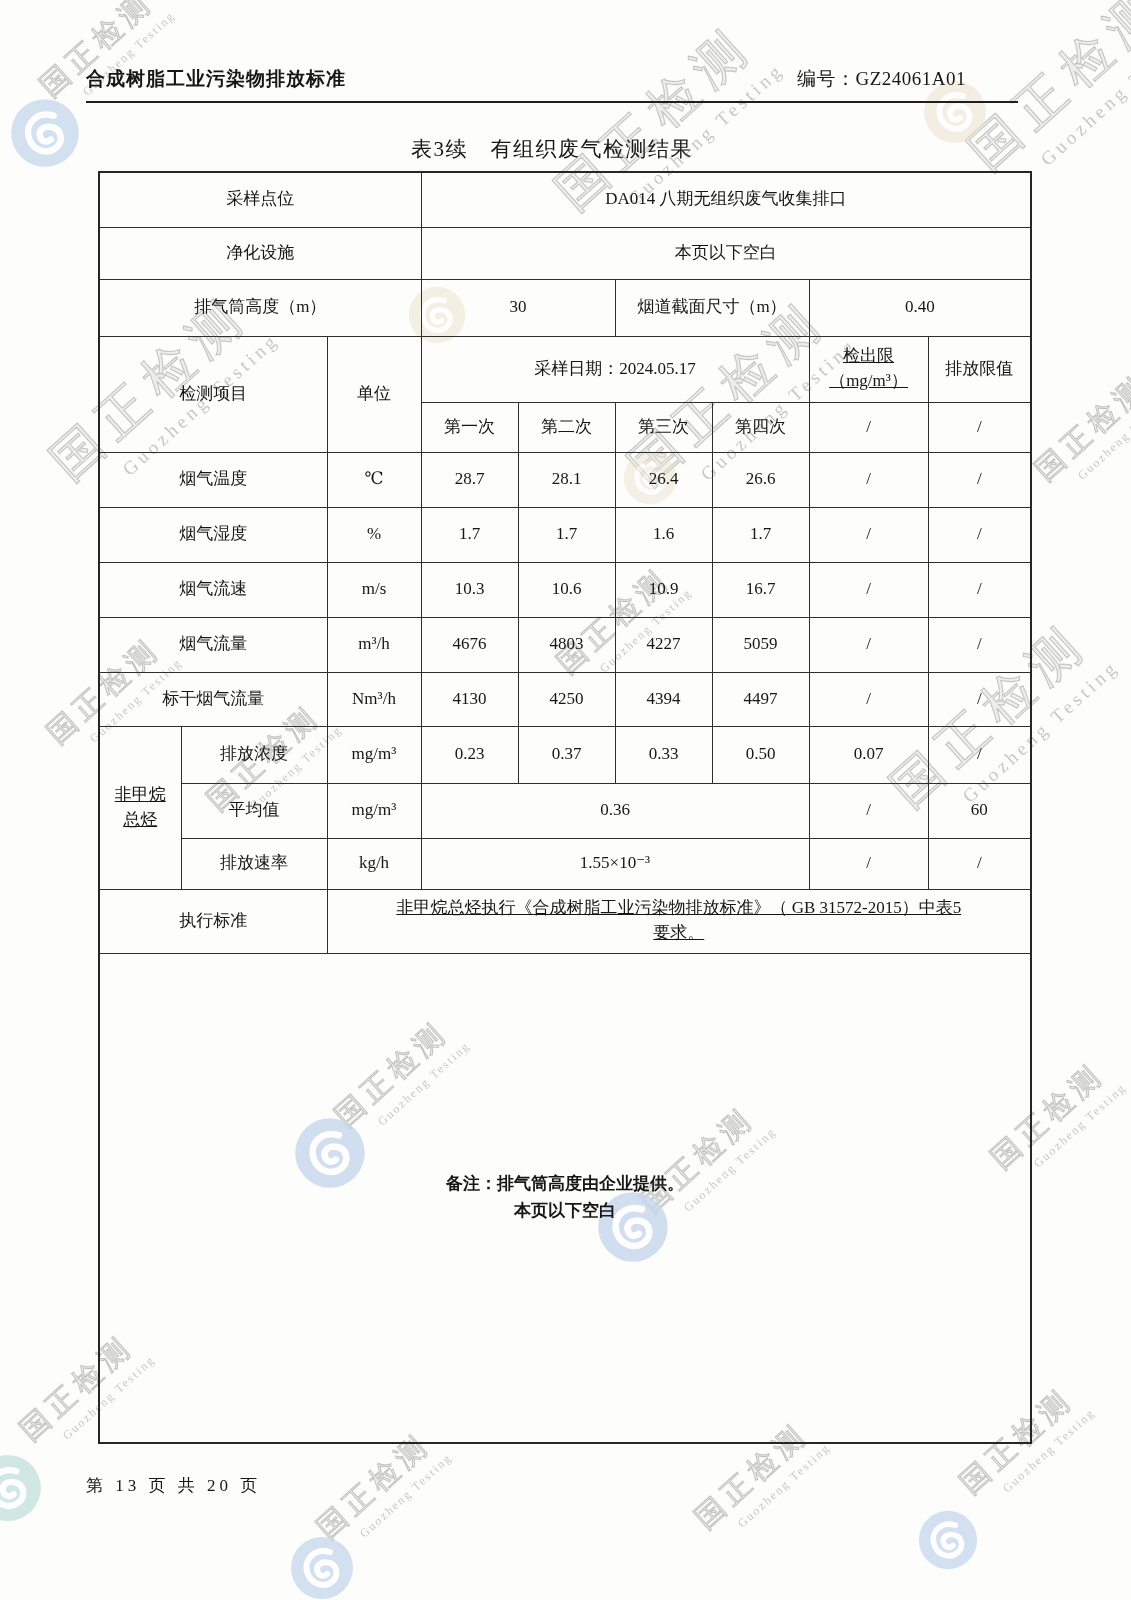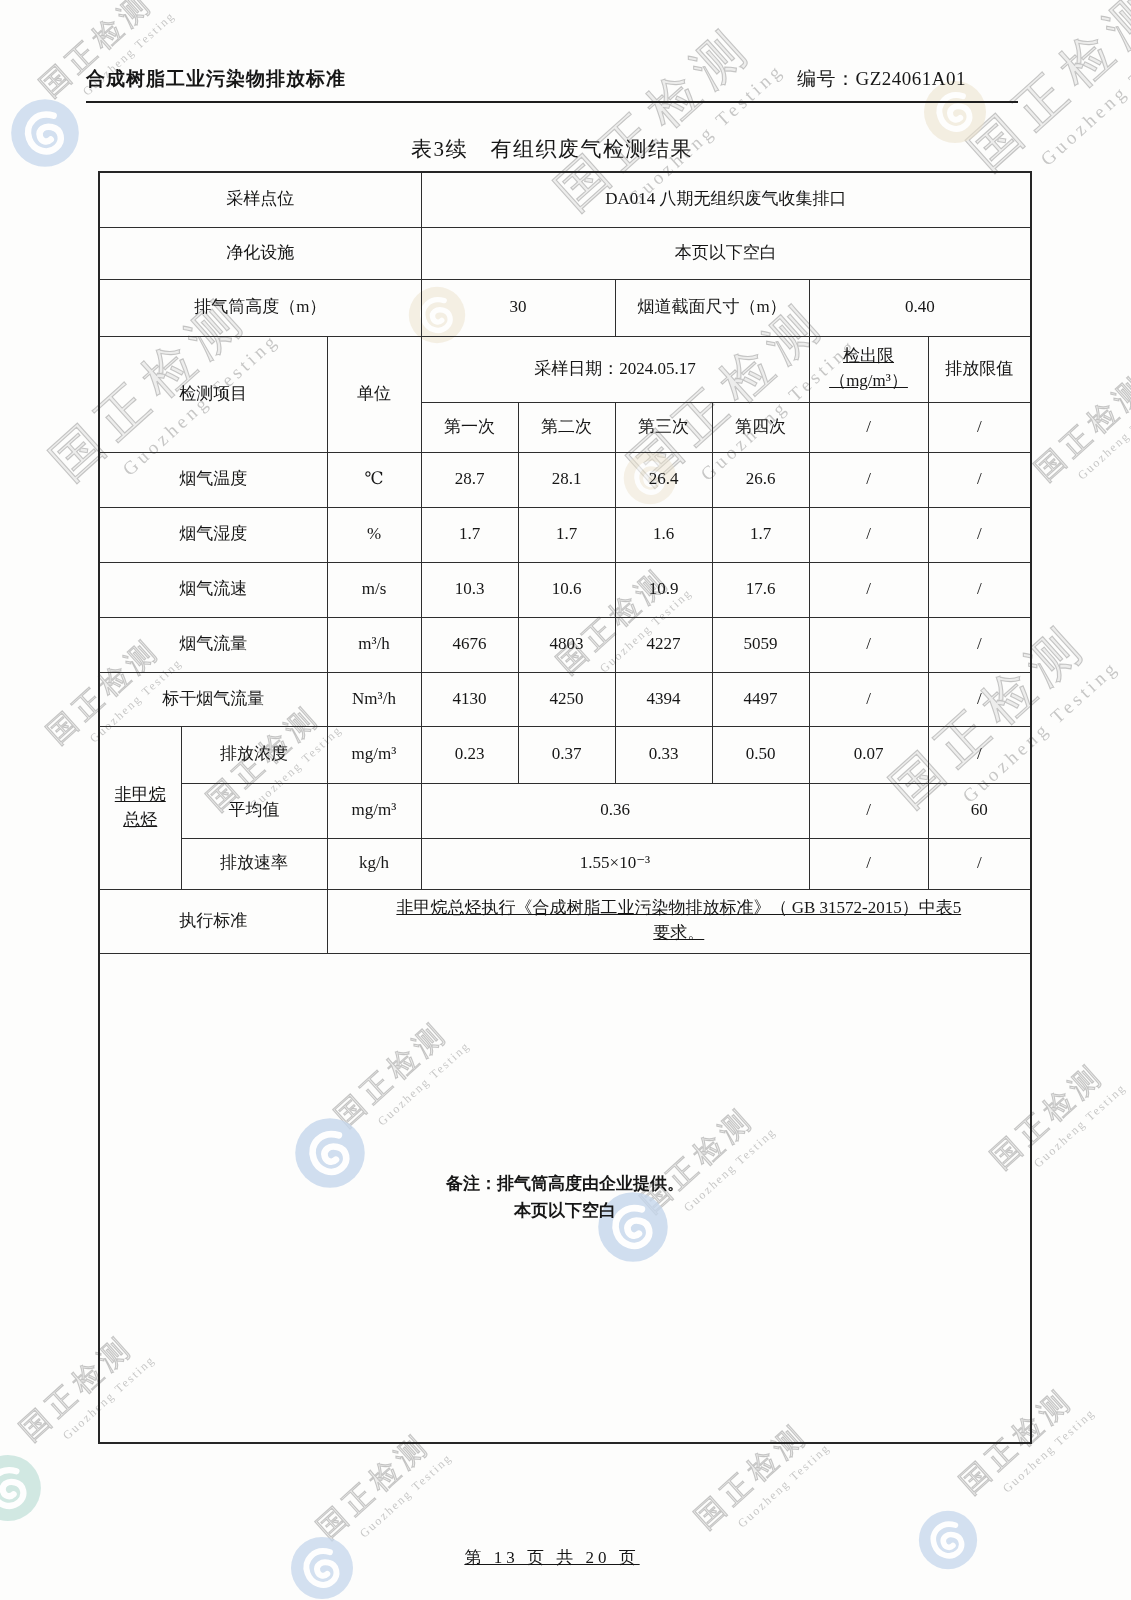--- a/index.html
+++ b/index.html
@@ -48,22 +48,22 @@
     border:1px solid #2e2e2e;
     text-align:center;vertical-align:middle;
     font-size:17px;padding:2px 4px;color:#161616;
     line-height:1.45;
   }
   .pre{white-space:pre-line;text-decoration:underline;}
   td.std-text{text-align:left;padding:6px 14px;font-size:17.5px;line-height:1.8;}
   td.remark-cell{vertical-align:top;text-align:left;padding:9px 7px;font-size:17.5px;font-weight:bold;}
   .remark-line2{margin-top:2px;}
   .page-footer{
-    position:absolute;left:0;top:1546px;width:932px;text-align:center;
-    font-size:17px;letter-spacing:4px;z-index:2;text-decoration:underline;
+    position:absolute;left:0;top:1474px;width:932px;text-align:left;
+    font-size:17px;letter-spacing:4px;z-index:2;
   }
 </style>
 </head>
 <body>
 
 <div class="page">
 
   <div class="wm-layer">
     <div class="wm sm" style="left:105px;top:48px">
         <span class="cn">国正检测</span>
@@ -251,21 +251,21 @@
         <td>/</td>
         <td>/</td>
       </tr>
 
       <tr style="height:55px">
         <td colspan="2">烟气流速</td>
         <td>m/s</td>
         <td>10.3</td>
         <td>10.6</td>
         <td>10.9</td>
-        <td>17.6</td>
+        <td>16.7</td>
         <td>/</td>
         <td>/</td>
       </tr>
 
       <tr style="height:55px">
         <td colspan="2">烟气流量</td>
         <td>m³/h</td>
         <td>4676</td>
         <td>4803</td>
         <td>4227</td>

